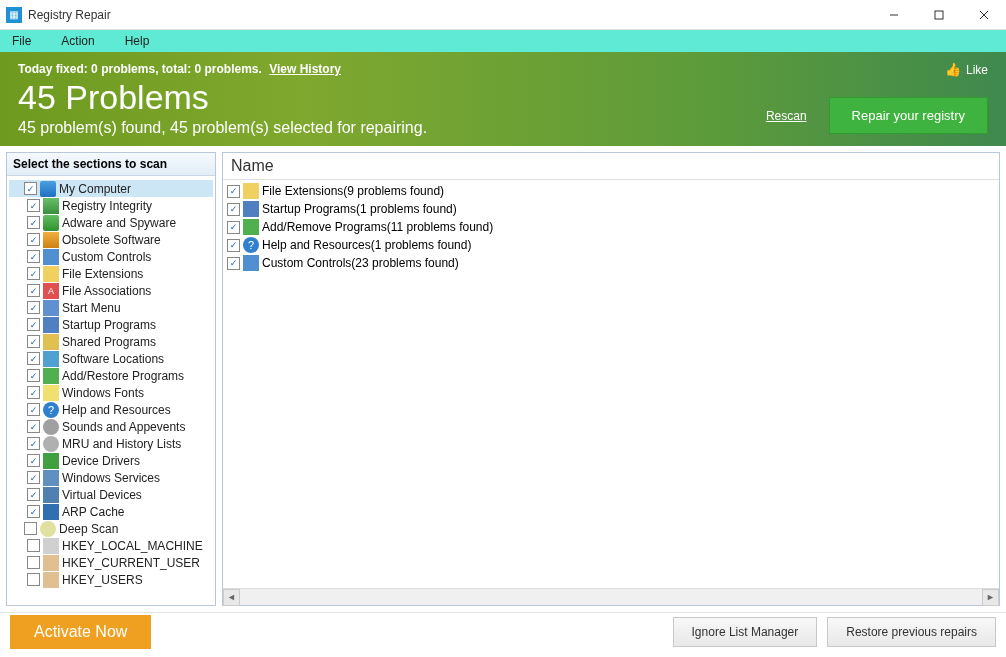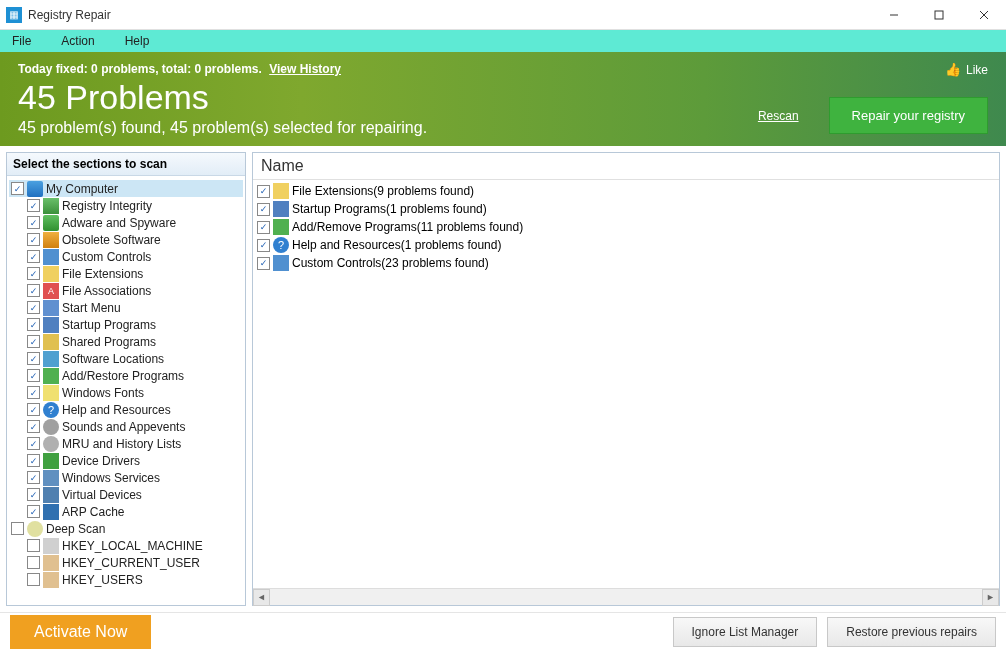--- a/index.html
+++ b/index.html
@@ -17,31 +17,31 @@
 
 .header { height: 94px; background: linear-gradient(to right, #6d9a1f 0%, #7fa82e 30%, #5d9b3a 70%, #3f894e 100%); color: #fff; padding: 10px 18px 0 18px; display: flex; justify-content: space-between; }
 .header-left { display: flex; flex-direction: column; }
 .header .summary { font-size: 12px; font-weight: bold; }
 .header .summary a { color: #fff; text-decoration: underline; margin-left: 4px; font-weight: bold; }
 .header .big { font-size: 34px; font-weight: 300; margin-top: 2px; }
 .header .sub { font-size: 16px; margin-top: 2px; }
 .header-right { display: flex; flex-direction: column; align-items: flex-end; justify-content: space-between; padding-bottom: 12px; }
 .like-btn { display: flex; align-items: center; gap: 4px; font-size: 12px; }
 .like-btn .thumb { font-size: 13px; }
-.header-actions { display: flex; align-items: center; gap: 30px; }
+.header-actions { display: flex; align-items: center; gap: 22px; }
 .rescan { font-size: 12px; text-decoration: underline; color: #fff; }
 .repair-btn { background: #3fb33f; border: 1px solid #2e9c2e; color: #fff; padding: 10px 22px; font-size: 13px; }
 
 .main { display: flex; height: 466px; padding: 6px; gap: 6px; }
 
-.sidebar { width: 240px; border: 1px solid #b8c8d8; display: flex; flex-direction: column; }
+.sidebar { width: 210px; border: 1px solid #b8c8d8; display: flex; flex-direction: column; }
 .sidebar-header { background: linear-gradient(#f5f9fd, #e2edf7); padding: 4px 6px; font-weight: bold; font-size: 12px; border-bottom: 1px solid #c9d8e6; }
 .tree { flex: 1; overflow: auto; padding: 4px 2px; }
 .tree-item { display: flex; align-items: center; height: 17px; font-size: 12px; color: #222; white-space: nowrap; }
-.tree-item.level0 { padding-left: 2px; text-align: center; }
+.tree-item.level0 { padding-left: 15px; text-align: center; }
 .tree-item.level1 { padding-left: 18px; }
 .tree-item.selected { background: #cce6f5; }
 .cb { width: 13px; height: 13px; border: 1px solid #888; background: #fff; margin-right: 3px; display: inline-flex; align-items: center; justify-content: center; font-size: 9px; color: #1e5fb3; flex-shrink: 0; }
 .cb.checked::before { content: "✓"; }
 .ico { width: 16px; height: 16px; margin-right: 3px; display: inline-block; flex-shrink: 0; }
 .ico-computer { background: linear-gradient(#4aa0e0, #2070c0); border-radius: 2px; }
 .ico-reg { background: linear-gradient(#6ac06a, #3a903a); }
 .ico-shield { background: linear-gradient(#60c060, #309030); border-radius: 2px; }
 .ico-obsolete { background: linear-gradient(#f0b040, #d08010); }
 .ico-custom { background: #5090d0; }

